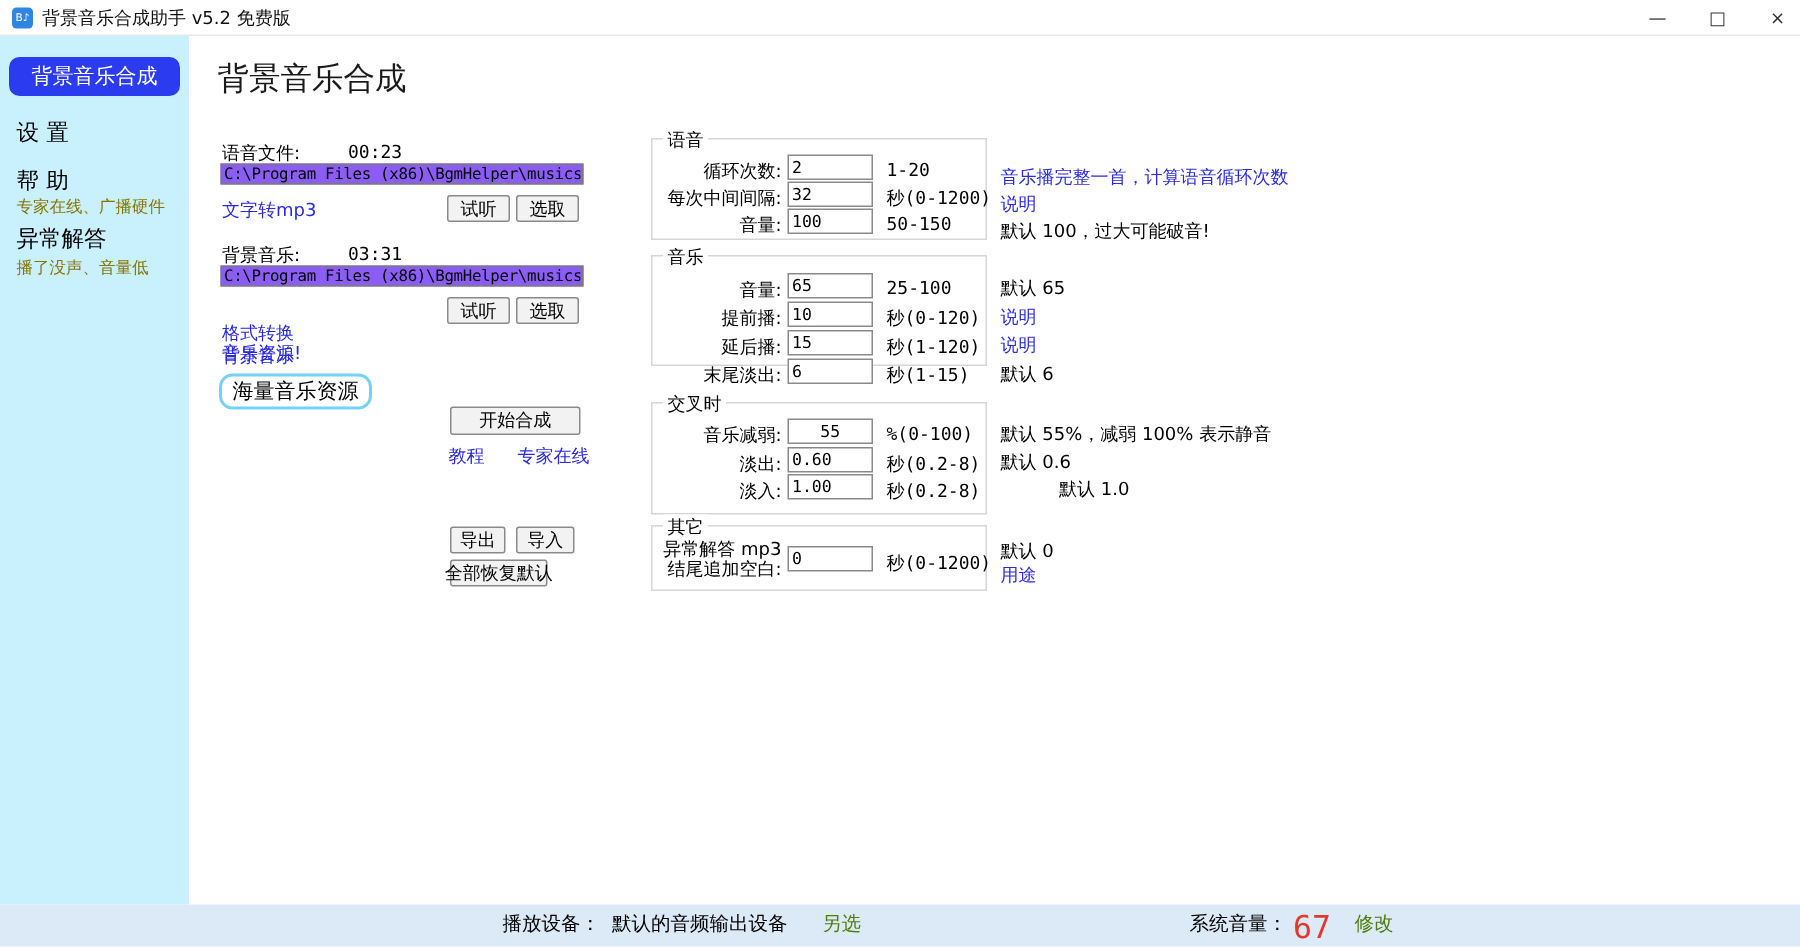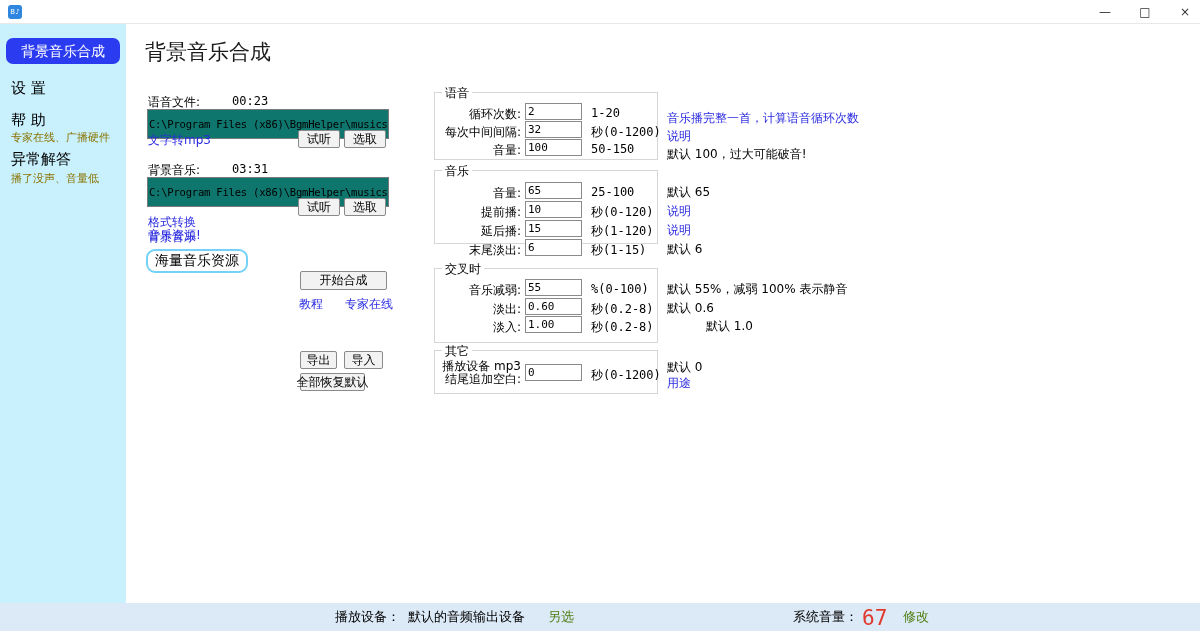--- a/index.html
+++ b/index.html
@@ -24,21 +24,21 @@
              background:#c9f1fd; }
   .side-active { position:absolute; left:6px; top:14px; width:114px; height:26px;
                  background:#2b3cf0; border-radius:7px; color:#fff; font-size:14px;
                  line-height:26px; text-align:center; cursor:pointer; }
   .side-item { position:absolute; left:11px; font-size:15px; color:#000; cursor:pointer; }
   .side-sub  { position:absolute; left:11px; font-size:11px; color:#8a7300; }
 
   
   .lbl { font-size:12px; color:#000; white-space:nowrap; }
   a.lnk { font-size:12px; color:#2a2ae0; text-decoration:none; white-space:nowrap; cursor:pointer; }
-  .pathbox { position:absolute; height:30px; border:1px solid #7a7a7a; background:#0f766e;
+  .pathbox { position:absolute; height:14px; border:1px solid #7a7a7a; background:#8b5cf6;
              font-family:"DejaVu Sans Mono",monospace; font-size:10.5px; padding:0 1px;
              letter-spacing:-0.2px; }
   .btn { position:absolute; background:#f2f2f2; border:1px solid #8a8a8a; border-radius:2px;
          font-size:12px; color:#000; text-align:center; cursor:pointer;
          display:flex; align-items:center; justify-content:center; white-space:nowrap; }
   .mass-btn { position:absolute; background:#fff; border:2px solid #74d2f7; border-radius:9px;
               font-size:14px; color:#000; padding:1px 7px; cursor:pointer; }
   h1.page-title { position:absolute; left:145px; top:38px; font-size:21px; font-weight:400; color:#1a1a1a; }
 
   
@@ -59,20 +59,21 @@
   .sb-text { position:absolute; top:0; height:28px; line-height:28px; font-size:13px; color:#000; white-space:nowrap; }
   .sb-link { position:absolute; top:0; height:40px; line-height:28px; font-size:13px; color:#4d7c0f; cursor:pointer; white-space:nowrap; }
   .sb-vol  { position:absolute; top:1px; height:28px; line-height:28px; font-size:21px; color:#e0392e;
              font-family:"DejaVu Sans Mono",monospace; }
 </style>
 </head>
 <body>
 
 <div class="titlebar">
   <span class="app-icon">B♪</span>
+  <span class="win-title">背景音乐合成助手 v5.2 免费版</span>
   <span class="win-btn" style="left:1085px;">—</span>
   <span class="win-btn" style="left:1125px;">□</span>
   <span class="win-btn" style="left:1165px;">×</span>
 </div>
 
 <div class="sidebar">
   <div class="side-active">背景音乐合成</div>
   <div class="side-item" style="top:55px;">设 置</div>
   <div class="side-item" style="top:87px;">帮 助</div>
   <div class="side-sub" style="top:106px;">专家在线、广播硬件</div>
@@ -133,33 +134,33 @@
   <input class="grow-input" style="top: 49px;" value="15">
   <span class="grow-range" style="top:52px;">秒(1-120)</span>
   <span class="grow-label" style="top:71px;">末尾淡出:</span>
   <input class="grow-input" style="top: 68px;" value="6">
   <span class="grow-range" style="top:71px;">秒(1-15)</span>
 </div>
 
 <div class="group" style="left:434px; top:268px; height:75px;">
   <span class="legend">交叉时</span>
   <span class="grow-label" style="top:13px;">音乐减弱:</span>
-  <input class="grow-input" style="top: 10px;" value="55">
+  <input class="grow-input" style="top: 10px; text-align: center;" value="55">
   <span class="grow-range" style="top:13px;">%(0-100)</span>
   <span class="grow-label" style="top:32px;">淡出:</span>
   <input class="grow-input" style="top: 29px;" value="0.60">
   <span class="grow-range" style="top:32px;">秒(0.2-8)</span>
   <span class="grow-label" style="top:50px;">淡入:</span>
   <input class="grow-input" style="top: 47px;" value="1.00">
   <span class="grow-range" style="top:50px;">秒(0.2-8)</span>
 </div>
 
 <div class="group" style="left:434px; top:350px; height:44px;">
   <span class="legend">其它</span>
-  <span class="grow-label" style="top:7px;">播放设备 mp3</span>
+  <span class="grow-label" style="top:7px;">异常解答 mp3</span>
   <span class="grow-label" style="top:20px;">结尾追加空白:</span>
   <input class="grow-input" style="top: 13px;" value="0">
   <span class="grow-range" style="top:16px;">秒(0-1200)</span>
 </div>
 
 <span class="hint link" style="top:110px;">音乐播完整一首，计算语音循环次数</span>
 <span class="hint link" style="top:128px;">说明</span>
 <span class="hint" style="top:146px;">默认 100，过大可能破音!</span>
 <span class="hint" style="top:184px;">默认 65</span>
 <span class="hint link" style="top:203px;">说明</span>

